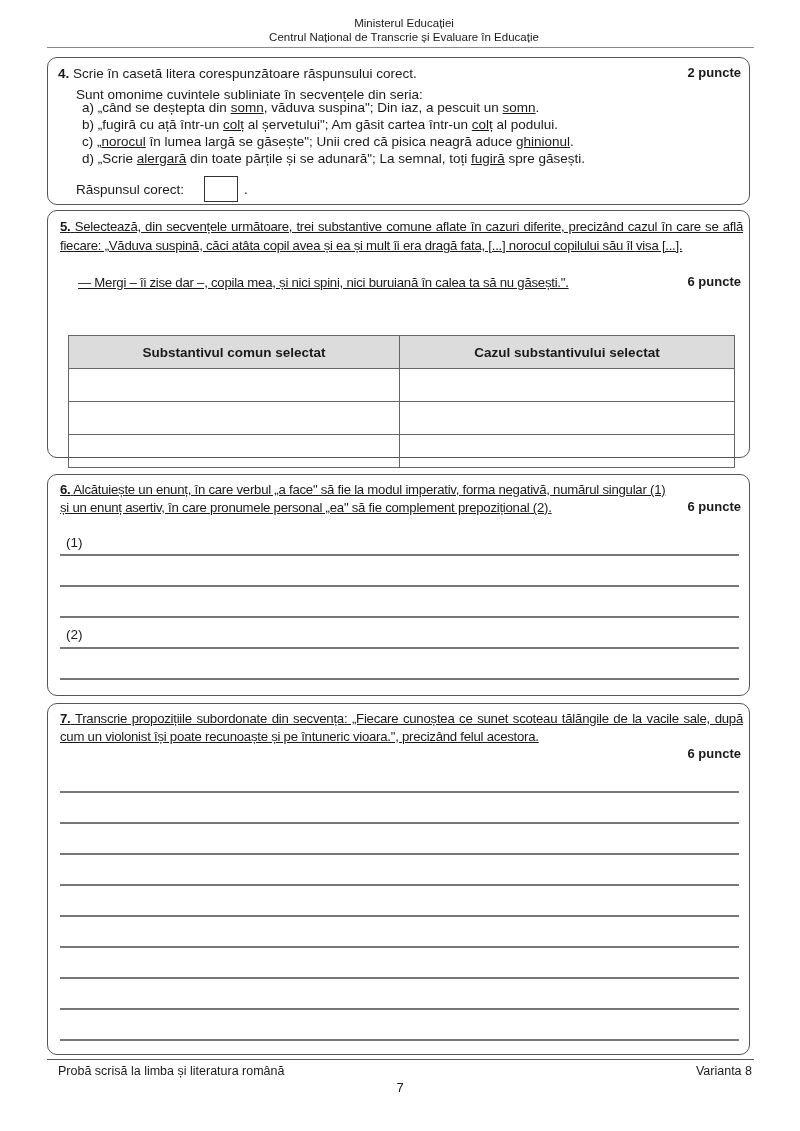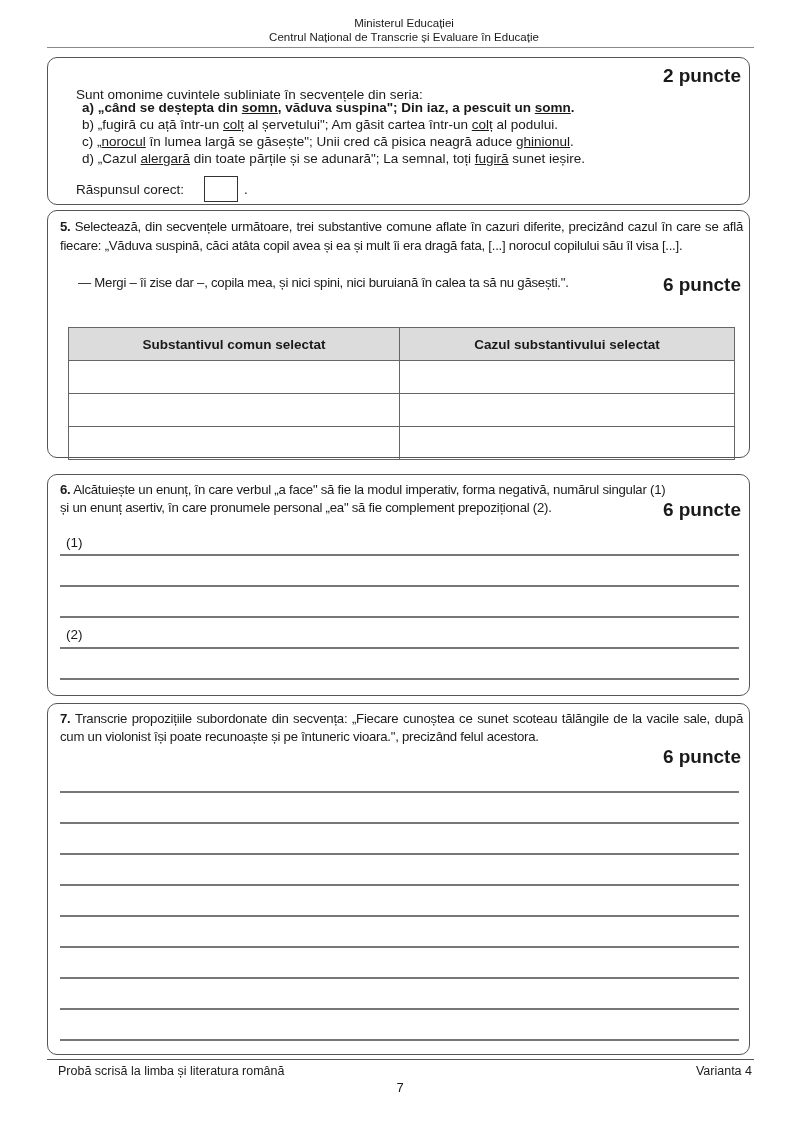--- a/index.html
+++ b/index.html
@@ -4,34 +4,34 @@
 <style>
   html, body { margin: 0; padding: 0; background: #ffffff; }
   body {
     width: 800px; height: 1131px; position: relative; overflow: hidden;
     font-family: "Liberation Sans", sans-serif; color: #1a1a1a;
   }
   .hdr { position: absolute; left: 4px; top: 16px; width: 800px; text-align: center; font-size: 11.5px; line-height: 14px; }
   .hdr-rule { position: absolute; left: 47px; top: 47px; width: 707px; height: 1px; background: #888; }
 
   .box { position: absolute; left: 47px; width: 703px; border: 1.5px solid #555; border-radius: 10px; box-sizing: border-box; }
-  .q { position: absolute; font-size: 13.5px; line-height: 17px; }
-  .pts { position: absolute; right: 8px; font-size: 19px; font-weight: bold; }
+  .q { position: absolute; font-size: 13.5px; line-height: 17px; text-decoration: underline; }
+  .pts { position: absolute; right: 8px; font-size: 13px; font-weight: bold; }
   .num { font-weight: bold; }
   u { text-decoration: underline; }
 
   
   #s4 { top: 57px; height: 148px; }
   .s4line { position: absolute; font-size: 13.5px; line-height: 17px; white-space: nowrap; }
   .ansbox { position: absolute; left: 156px; top: 118px; width: 34px; height: 26px; border: 1.5px solid #333; box-sizing: border-box; }
 
   
   #s5 { top: 210px; height: 248px; }
   .narrow { font-family: "Liberation Sans", sans-serif; font-size: 13.2px; letter-spacing: -0.25px; }
-  table.t5 { position: absolute; left: 20px; top: 116px; width: 667px; border-collapse: collapse; }
+  table.t5 { position: absolute; left: 20px; top: 124px; width: 667px; border-collapse: collapse; }
   table.t5 th, table.t5 td { border: 1px solid #666; font-size: 13.5px; }
   table.t5 th { background: #dcdcdc; height: 30px; font-weight: bold; }
   table.t5 td { height: 30px; }
 
   
   #s6 { top: 474px; height: 222px; }
   
   #s7 { top: 703px; height: 352px; }
 
   .wline { position: absolute; left: 12px; width: 679px; height: 1.5px; background: #777; }
@@ -45,38 +45,42 @@
 </head>
 <body>
 
 <div class="hdr">
   <div>Ministerul Educației</div>
   <div>Centrul Național de Transcrie și Evaluare în Educație</div>
 </div>
 <div class="hdr-rule"></div>
 
 <div class="box" id="s4">
+  <div class="s4line" style="left:10px; top:7px;">
+    <span class="num">4.</span>
+    <span>Scrie în casetă litera corespunzătoare răspunsului corect.</span>
+  </div>
   <div class="pts" style="top:7px;">2 puncte</div>
   <div class="s4line" style="left:28px; top:28px;">Sunt omonime cuvintele subliniate în secvențele din seria:</div>
 
-  <div class="s4line" style="left:34px; top:41px;font-weight:bold;">
+  <div class="s4line" style="left:34px; top:41px;">
     <span>a)</span>
     <span>„când se deștepta din </span><u>somn</u><span>, văduva suspina"; Din iaz, a pescuit un </span><u>somn</u><span>.</span>
   </div>
   <div class="s4line" style="left:34px; top:58px;">
     <span>b)</span>
     <span>„fugiră cu ață într-un </span><u>colț</u><span> al șervetului"; Am găsit cartea într-un </span><u>colț</u><span> al podului.</span>
   </div>
   <div class="s4line" style="left:34px; top:75px;">
     <span>c)</span>
     <span>„</span><u>norocul</u><span> în lumea largă se găsește"; Unii cred că pisica neagră aduce </span><u>ghinionul</u><span>.</span>
   </div>
   <div class="s4line" style="left:34px; top:92px;">
     <span>d)</span>
-    <span>„Cazul </span><u>alergară</u><span> din toate părțile și se adunară"; La semnal, toți </span><u>fugiră</u><span> sunet ieșire.</span>
+    <span>„Scrie </span><u>alergară</u><span> din toate părțile și se adunară"; La semnal, toți </span><u>fugiră</u><span> spre găsești.</span>
   </div>
 
   <div class="s4line" style="left:28px; top:123px;text-align:right;">Răspunsul corect:</div>
   <div class="ansbox"></div>
   <div class="s4line" style="left:196px; top:123px;">.</div>
 </div>
 
 <div class="box" id="s5">
   <div class="q narrow" style="left:12px; top:6px; width:683px; text-align:justify; line-height:19px;">
     <span class="num">5.</span>
@@ -138,14 +142,14 @@
   <div class="wline" style="top:180px;"></div>
   <div class="wline" style="top:211px;"></div>
   <div class="wline" style="top:242px;"></div>
   <div class="wline" style="top:273px;"></div>
   <div class="wline" style="top:304px;"></div>
   <div class="wline" style="top:335px;"></div>
 </div>
 
 <div class="ftr-rule"></div>
 <div class="ftr-left">Probă scrisă la limba și literatura română</div>
-<div class="ftr-right">Varianta 4</div>
+<div class="ftr-right">Varianta 8</div>
 <div class="pageno">7</div>
 
 </body></html>

